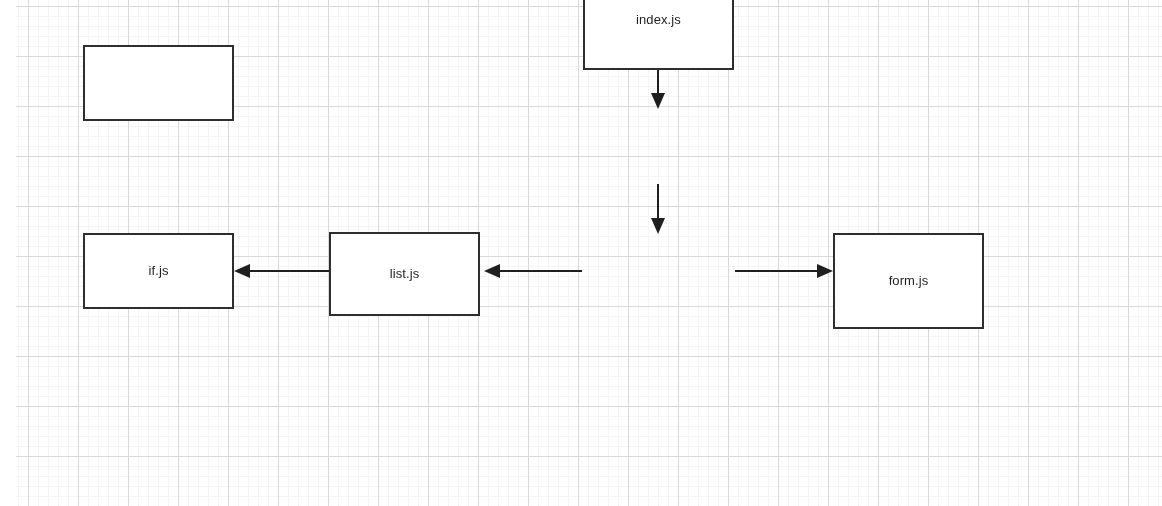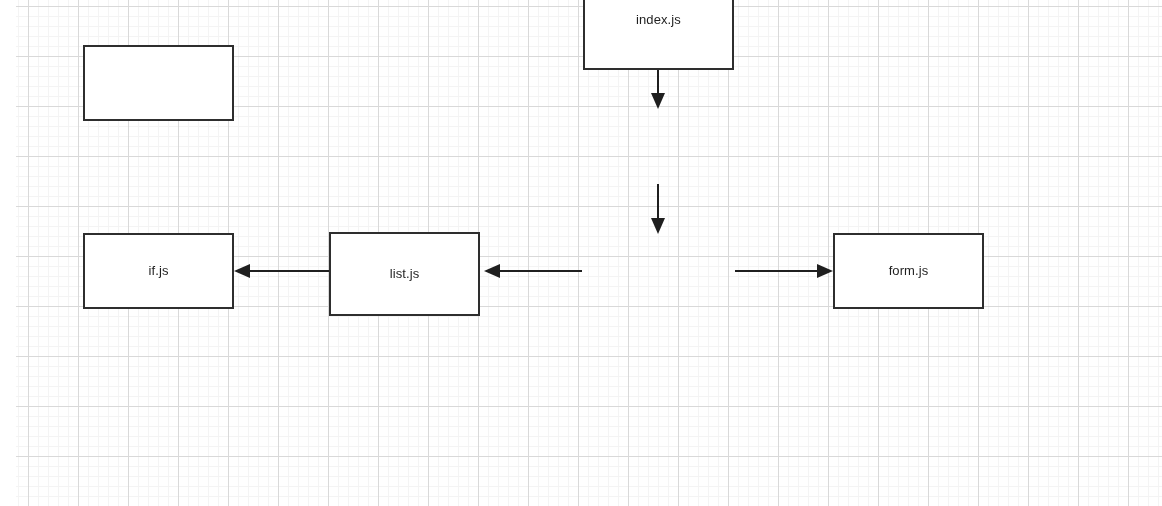--- a/index.html
+++ b/index.html
@@ -117,17 +117,17 @@
 
   <div class="node" style="left:67px; top:233px; width:151px; height:76px;">
     <span class="node-label">if.js</span>
   </div>
 
   <div class="node" style="left:313px; top:232px; width:151px; height:84px;">
     <span class="node-label">list.js</span>
   </div>
 
 
-  <div class="node" style="left:817px; top:233px; width:151px; height:76px;">
+  <div class="node" style="left:817px; top:233px; width:151px; height:96px;">
     <span class="node-label">form.js</span>
   </div>
 
 </div>
 
 </body></html>

